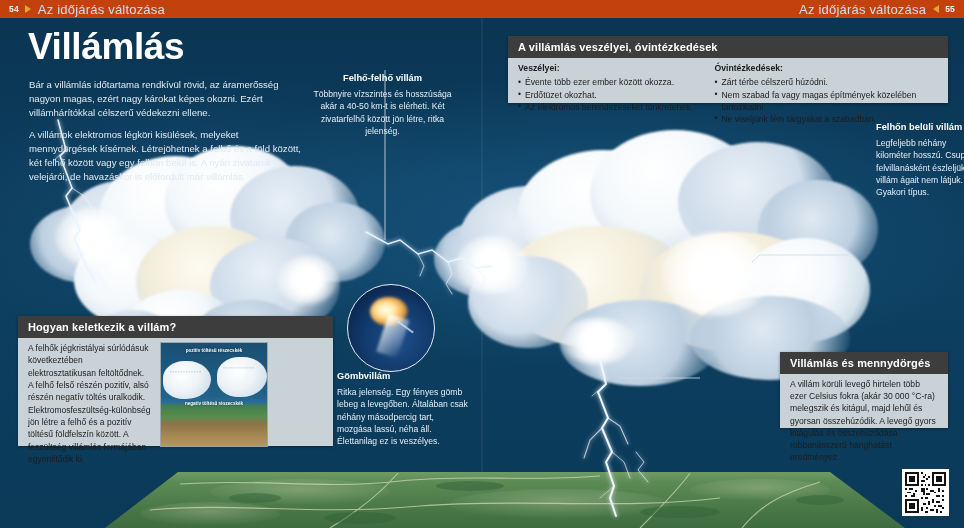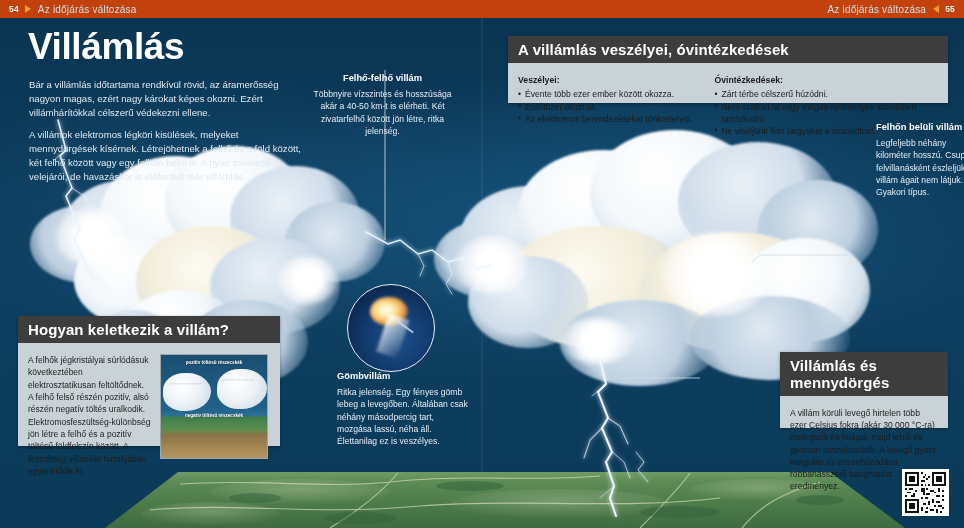--- a/index.html
+++ b/index.html
@@ -40,21 +40,21 @@
   }
   .topbar-l { left: 0; width: 482px; padding-left: 9px; }
   .topbar-r { left: 482px; width: 482px; padding-right: 9px; justify-content: flex-end; }
   .pagenum { color: #f2f2f2; font-weight: bold; font-size: 8.5px; }
   .tri {
     width: 0; height: 0; display: inline-block;
     border-top: 4px solid transparent; border-bottom: 4px solid transparent;
   }
   .tri-r { border-left: 6px solid #e8a23a; margin: 0 7px 0 6px; }
   .tri-l { border-right: 6px solid #e8a23a; margin: 0 6px 0 7px; }
-  .topbar-label { color: #cfe0ea; font-size: 10px; }
+  .topbar-label { color: #cfe0ea; font-size: 13px; }
 
   
   .headline {
     position: absolute; left: 28px; top: 28px;
     color: #ffffff; font-size: 37px; font-weight: bold;
     letter-spacing: -0.4px; line-height: 1;
   }
   .intro {
     position: absolute; left: 29px; top: 78px; width: 272px;
     color: #dfeaf2; font-size: 9.6px; line-height: 1.46;
@@ -92,23 +92,23 @@
   .callout { position: absolute; color: #e6eef5; font-size: 8.6px; line-height: 1.42; }
   .callout .ctitle { color: #ffffff; font-weight: bold; font-size: 9.3px; margin-bottom: 3px; }
   .ralign { text-align: right; }
   .calign { text-align: center; }
   .lalign { text-align: left; }
 
   
   .box { position: absolute; background: #c9d2d6; box-shadow: 0 1px 3px rgba(0,0,0,.35); }
   .box-hd {
     background: #3d3d3d; color: #ffffff; font-weight: bold;
-    font-size: 15px; padding: 5px 9px 5px 10px; letter-spacing: .1px;
-  }
-  .box-bd { padding: 11px 10px 8px 10px; color: #1c1c1c; font-size: 8.6px; line-height: 1.42; }
+    font-size: 11px; padding: 5px 9px 5px 10px; letter-spacing: .1px;
+  }
+  .box-bd { padding: 4px 10px 8px 10px; color: #1c1c1c; font-size: 8.6px; line-height: 1.42; }
   .cols { display: flex; gap: 14px; }
   .col-h { font-weight: bold; margin-bottom: 2px; font-size: 8.7px; }
   .bullets { list-style: none; }
   .bullets li { position: relative; padding-left: 7px; }
   .bullets li::before { content: "•"; position: absolute; left: 0; top: -0.5px; }
 
   
   .hl-body { display: flex; gap: 9px; }
   .hl-text { width: 123px; color: #1c1c1c; font-size: 8.5px; line-height: 1.45; }
   .hl-fig {
@@ -338,21 +338,21 @@
           <ul class="bullets">
             <li>Zárt térbe célszerű húzódni.</li>
             <li>Nem szabad fa vagy magas építmények közelében tartózkodni.</li>
             <li>Ne viseljünk fém tárgyakat a szabadban.</li>
           </ul>
         </div>
       </div>
     </div>
   </div>
 
-  <div class="box" style="left:18px;top:316px;width:262px;height:130px;">
+  <div class="box" style="left:18px;top:316px;width:315px;height:130px;">
     <div class="box-hd">Hogyan keletkezik a villám?</div>
     <div class="box-bd hl-body">
       <div class="hl-text">A felhők jégkristályai súrlódásuk következtében elektrosztatikusan feltöltődnek. A felhő felső részén pozitív, alsó részén negatív töltés uralkodik. Elektromosfeszültség-különbség jön létre a felhő és a pozitív töltésű földfelszín között. A feszültség villámlás formájában egyenlítődik ki.</div>
       <div class="hl-fig">
         <div class="fig-cloud" style="left:2px;top:18px;width:48px;height:38px;"></div>
         <div class="fig-cloud" style="left:56px;top:14px;width:50px;height:40px;"></div>
         <div class="fig-dots" style="left:9px;top:28px;width:36px;">::::::::::::::::::::</div>
         <div class="fig-dots" style="left:62px;top:24px;width:38px;">::::::::::::::::::::</div>
         <div class="fig-lbl" style="top:5px;">pozitív töltésű részecskék</div>
         <div class="fig-lbl" style="top:58px;">negatív töltésű részecskék</div>

